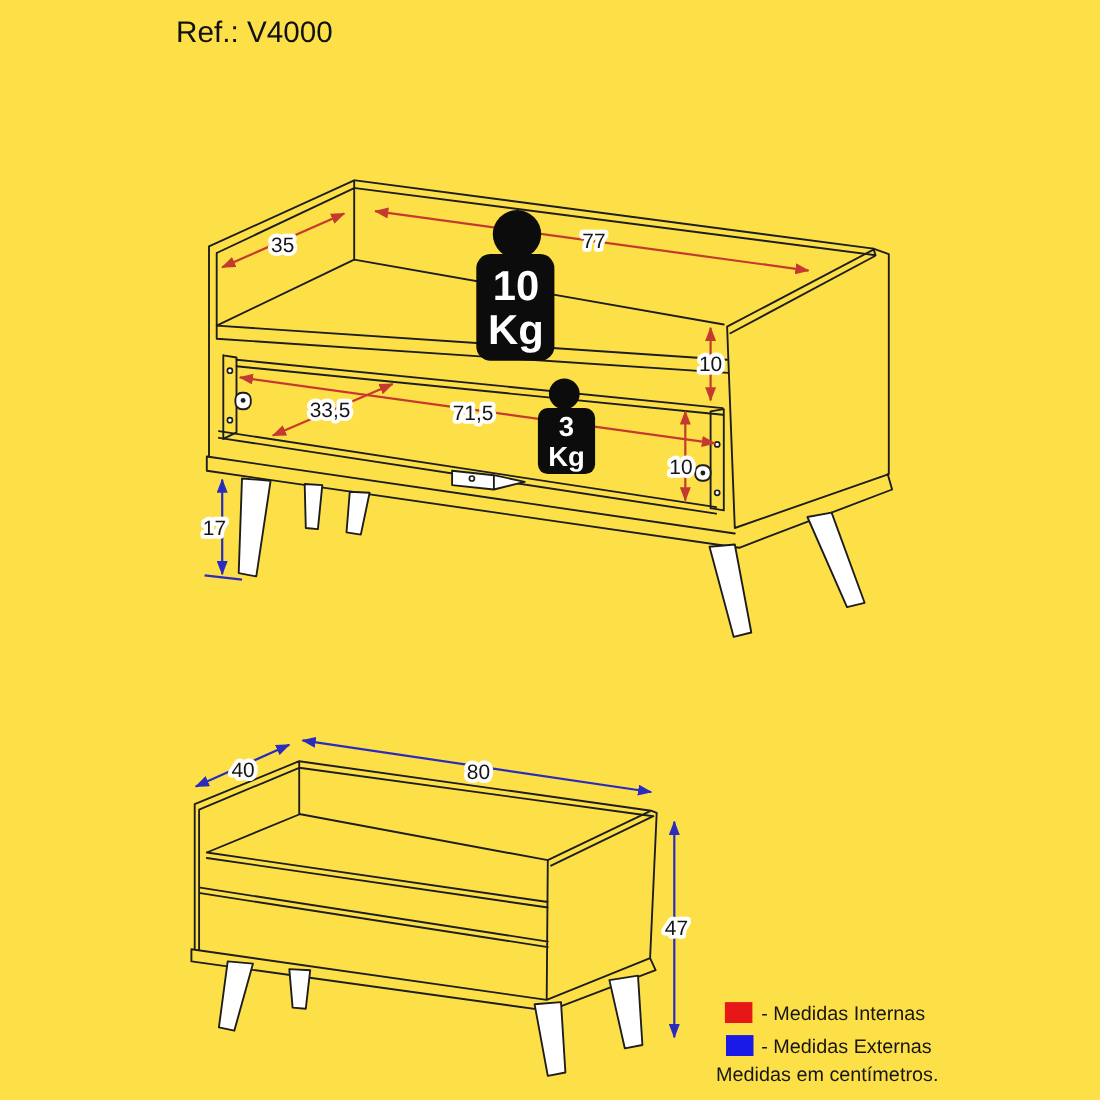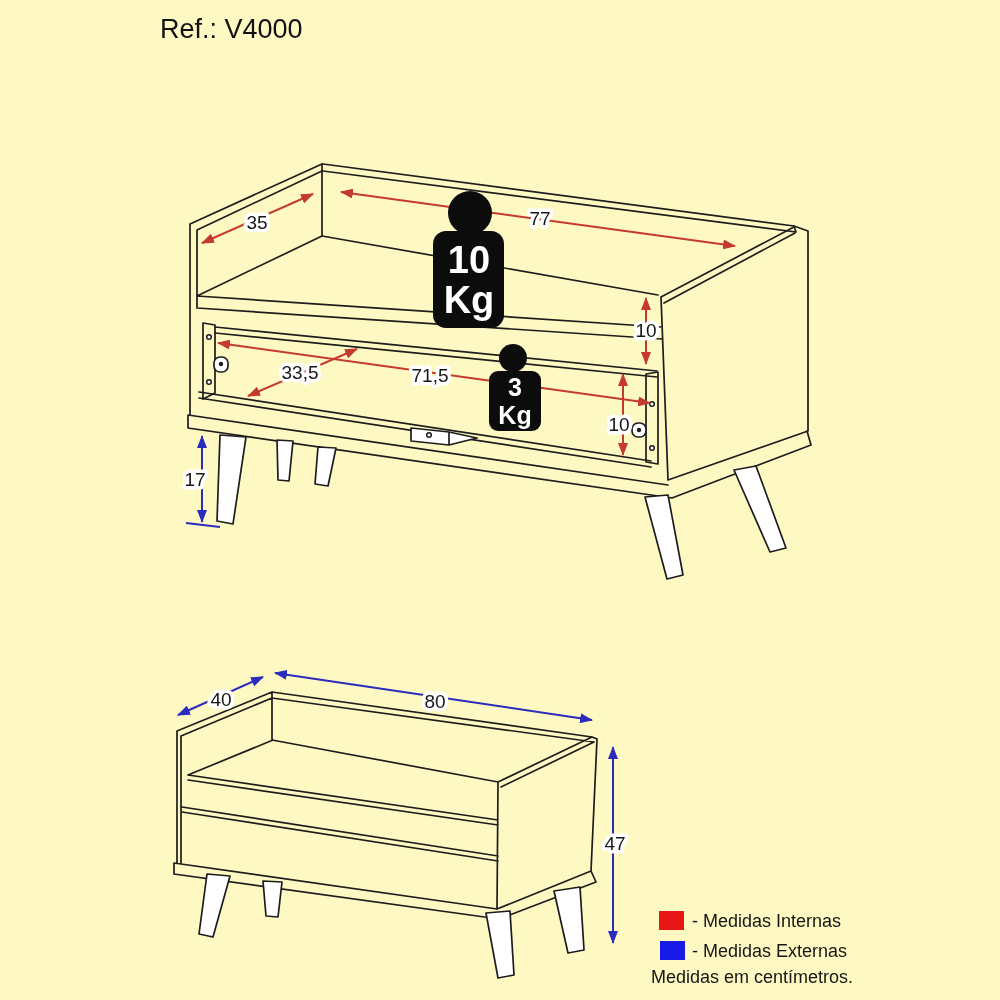--- a/index.html
+++ b/index.html
@@ -1,16 +1,16 @@
 <!DOCTYPE html>
 <html><head>
 <meta charset="utf-8">
 <style>
   html,body { margin:0; padding:0; background:#ffffff; }
-  .stage { position:relative; width:1000px; height:1000px; background:#fef9c3; overflow:hidden; }
+  .stage { position:relative; width:1000px; height:1000px; background:#fde047; overflow:hidden; }
   svg { display:block; }
   .k   { stroke:#1d1d1d; stroke-width:1.7; fill:none; stroke-linecap:round; stroke-linejoin:round; }
   .kf  { stroke:#1d1d1d; stroke-width:1.7; fill:#ffffff; stroke-linejoin:round; }
   .dim { stroke-width:2; fill:none; }
   .hole{ stroke:#1d1d1d; stroke-width:1.5; fill:#ffffff; }
   .dot { fill:#1d1d1d; stroke:none; }
   .tag { fill:#0c0c0c; stroke:none; }
   text { font-family:"Liberation Sans", sans-serif; }
   .dl  { font-size:19px; fill:#161616; stroke:#ffffff; stroke-width:7px;
          paint-order:stroke; stroke-linejoin:round; text-anchor:middle; }

